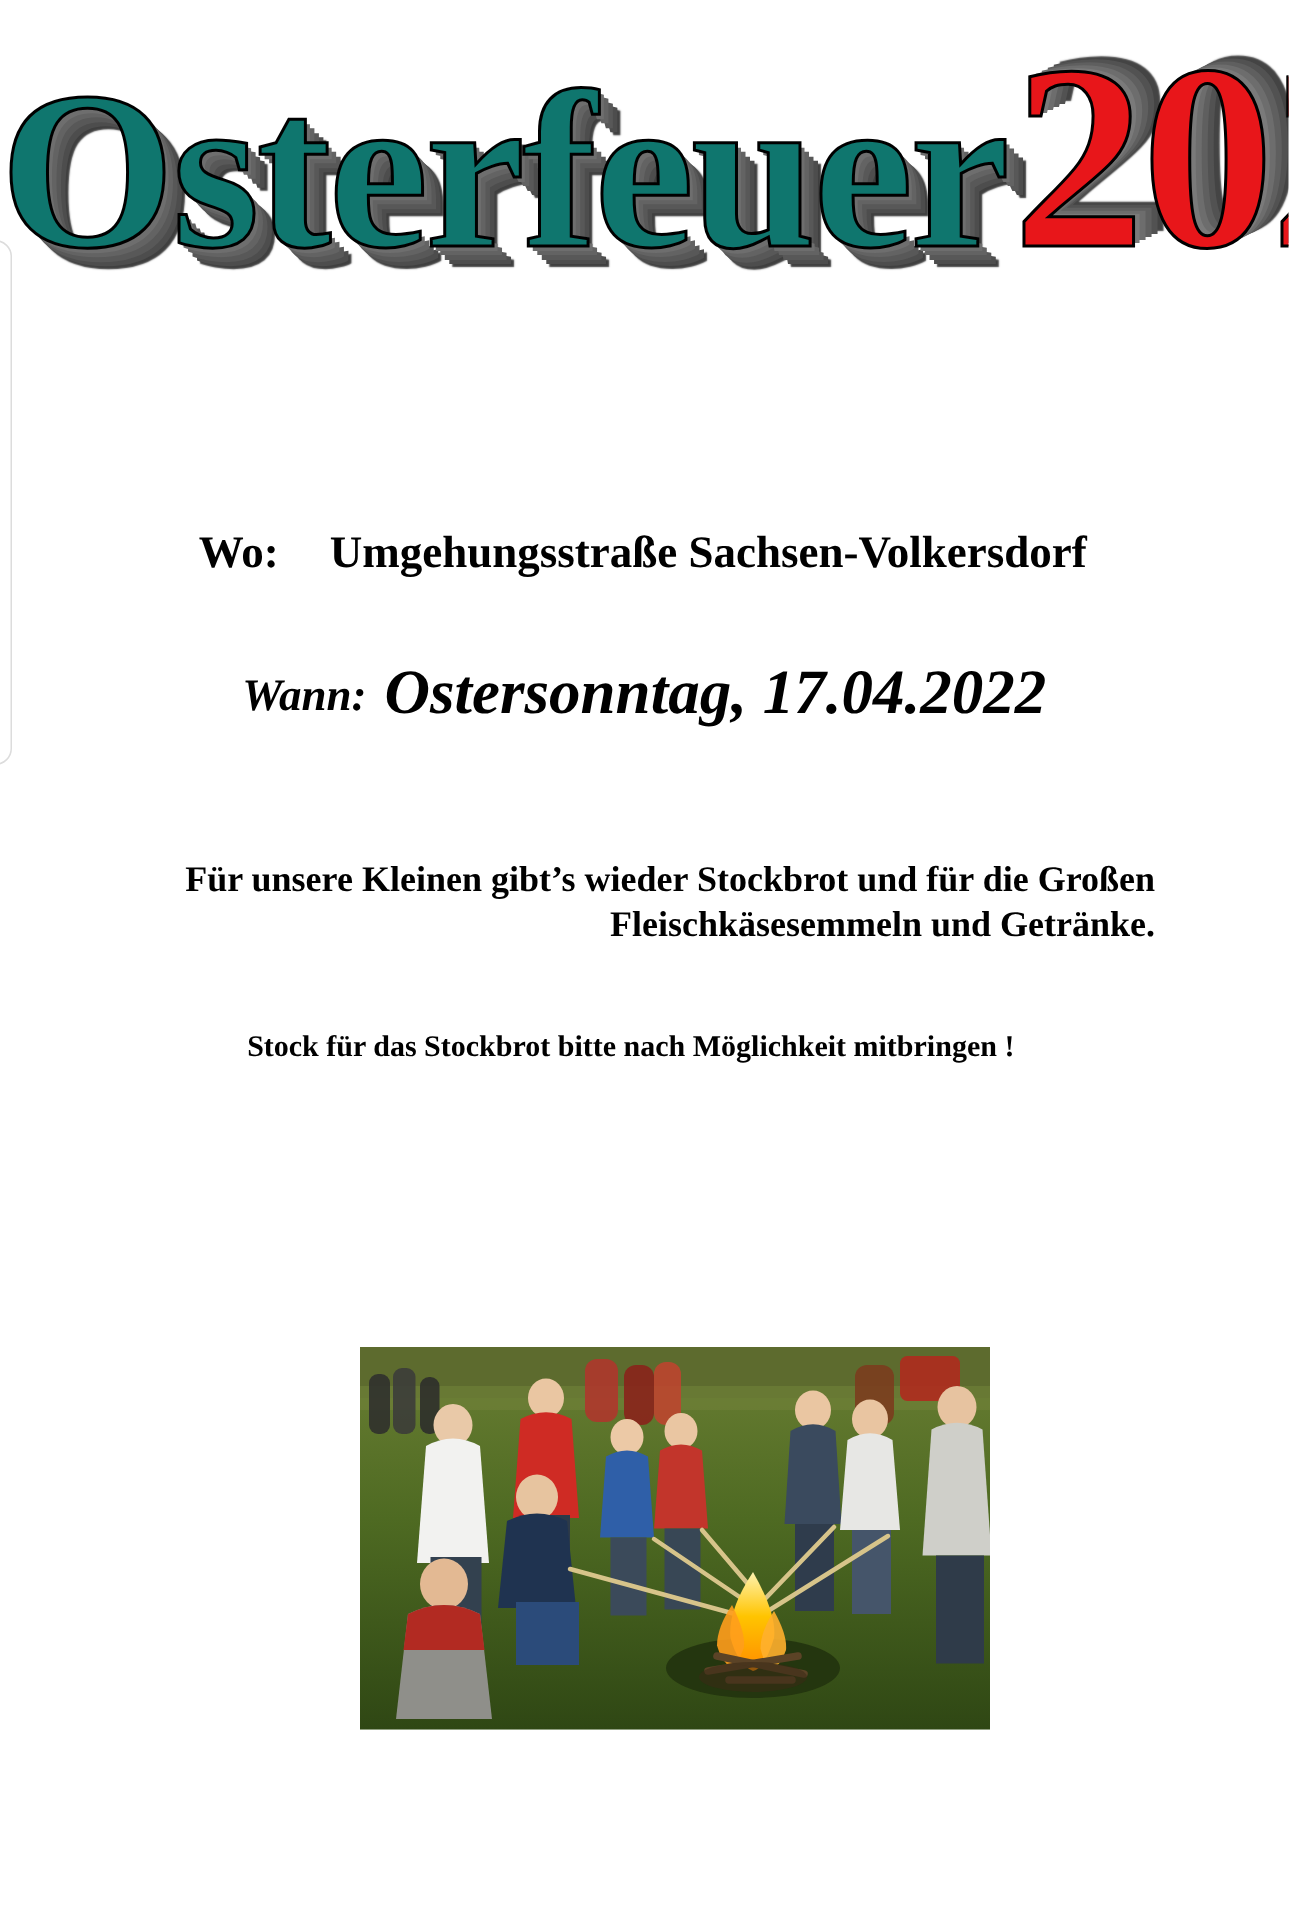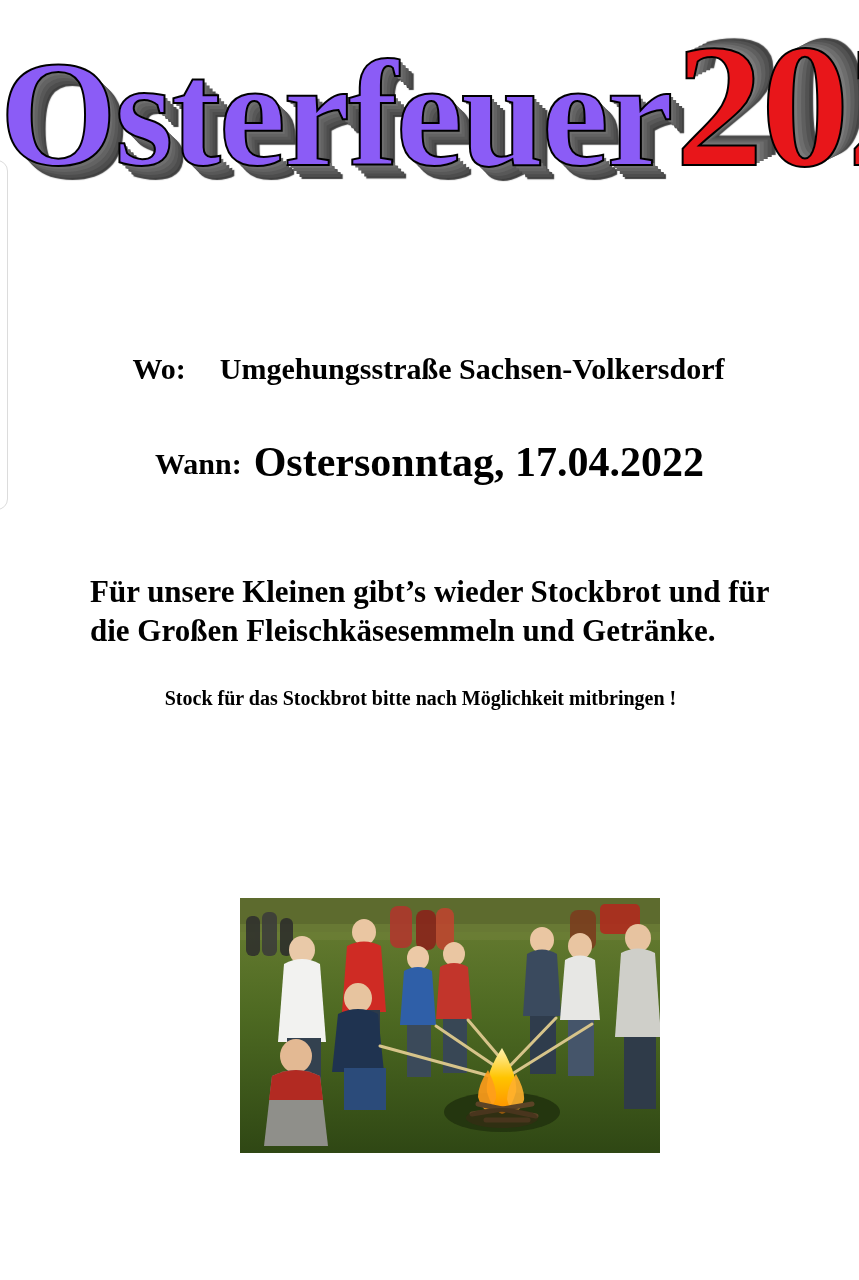--- a/index.html
+++ b/index.html
@@ -49,21 +49,21 @@
   .title {
     display: inline-block;
     white-space: nowrap;
     font-family: "Liberation Serif", serif;
     font-weight: bold;
     font-size: 150px;
     line-height: 1;
     letter-spacing: -2px;
   }
   .title .word1 {
-    color: #8b5cf6;
+    color: #0f766e;
     text-shadow:
        3px 3px 0 #6e6e6e,
        6px 6px 0 #636363,
        9px 9px 0 #585858,
       12px 12px 0 #4d4d4d,
       14px 14px 1px #3f3f3f;
     -webkit-text-stroke: 2px #000;
   }
   .title .word2 {
     color: #e8161a;
@@ -90,20 +90,21 @@
   }
   .line-wo .lbl { margin-right: 34px; }
 
   .line-wann {
     position: absolute;
     top: 438px;
     left: 0;
     width: 859px;
     text-align: center;
     font-weight: bold;
+    font-style: italic;
   }
   .line-wann .lbl {
     font-size: 30px;
     vertical-align: 2px;
     margin-right: 12px;
   }
   .line-wann .val {
     font-size: 42px;
   }
   .line-time {
@@ -114,22 +115,22 @@
     text-align: center;
     font-size: 27px;
     font-weight: bold;
   }
 
   .block-info {
     position: absolute;
     top: 572px;
     left: 90px;
     width: 680px;
-    text-align: left;
-    font-size: 31px;
+    text-align: right;
+    font-size: 24px;
     font-weight: bold;
     line-height: 1.26;
   }
   .note {
     position: absolute;
     top: 687px;
     left: 0;
     width: 841px;
     text-align: center;
     font-size: 20px;

